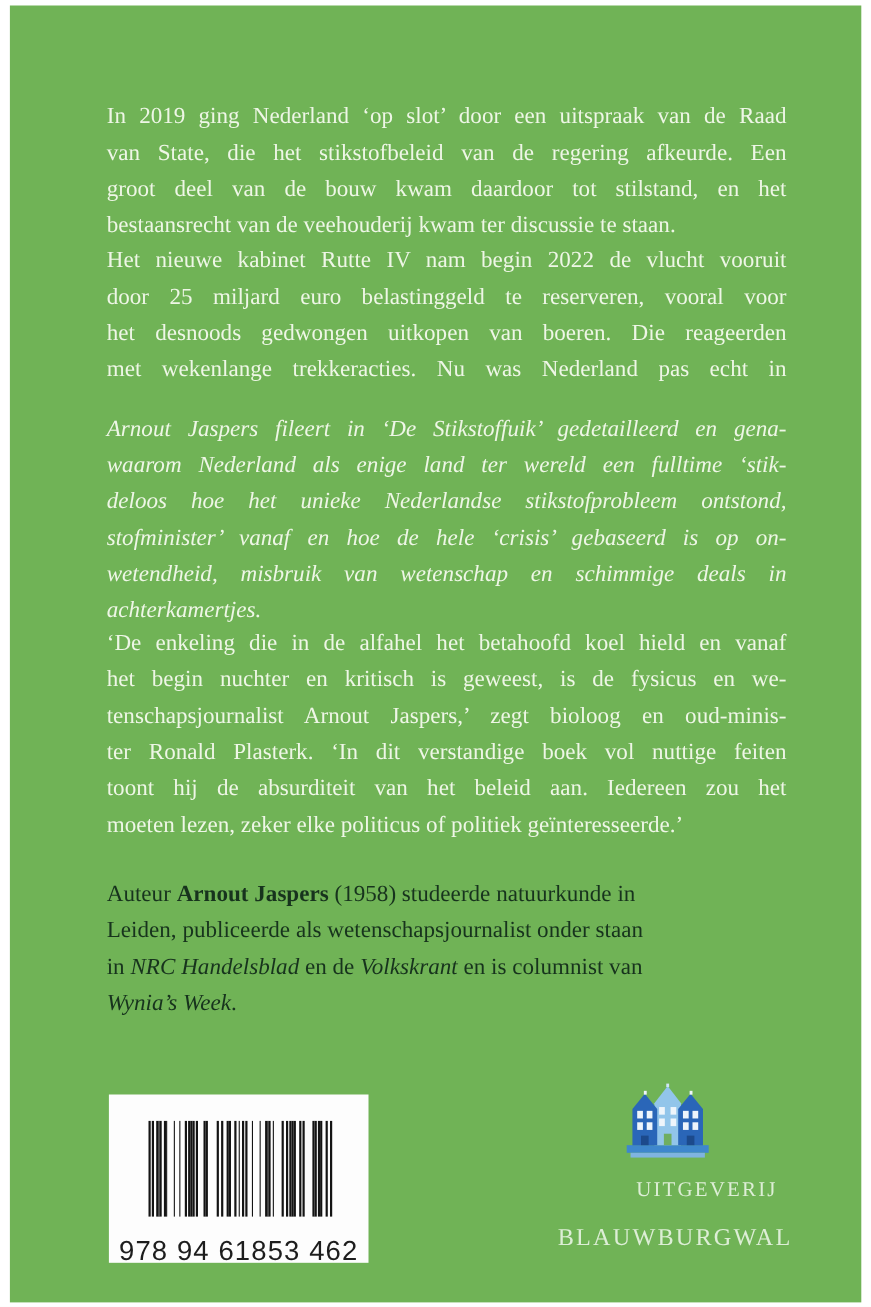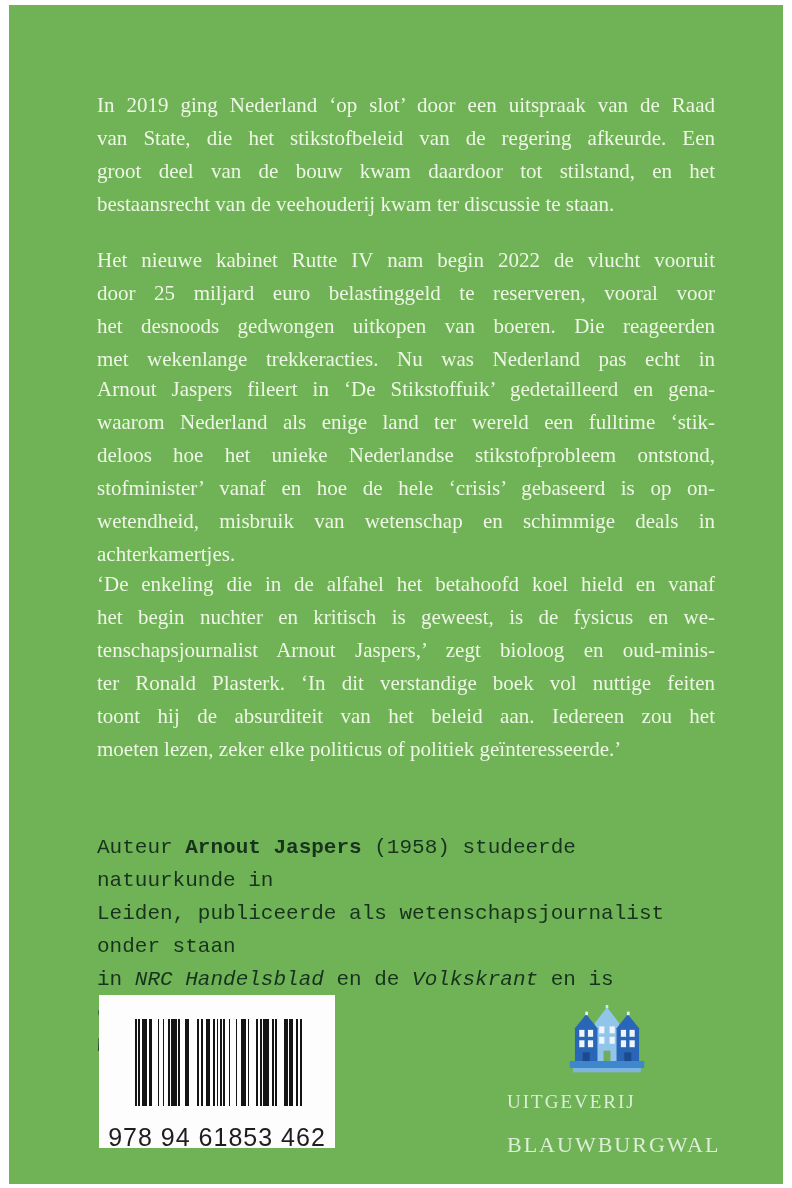--- a/index.html
+++ b/index.html
@@ -25,28 +25,27 @@
     left: 88px;
     width: 618px;
     font-size: 21px;
     line-height: 33px;
     color: #eef6e6;
   }
   .para .line { text-align: justify; text-align-last: justify; }
   .para .line.last { text-align: justify; text-align-last: left; }
 
   #para-1 { top: 84px;  }
-  #para-2 { top: 215px; margin-top: 24px; }
-  #para-3 { top: 368px; }
+  #para-2 { top: 215px; }
+  #para-3 { top: 368px; font-style: italic; }
   #para-4 { top: 563px; font-family: Liberation Serif, serif; }
 
   #para-author {
-    top: 826px;
+    top: 791px;
     color: #17331d;
-    font-family: Liberation Mono, monospace;
   }
   #para-author .line, #para-author .line.last {
     text-align: left; text-align-last: left;
   }
 
   #barcode-box {
     position: absolute;
     left: 90px; top: 990px;
     width: 236px; height: 153px;
     background: #fdfdfd;
@@ -65,23 +64,23 @@
     left: 0; right: 0; top: 128px;
     text-align: center;
     font-family: "Liberation Sans", sans-serif;
     font-size: 25px;
     letter-spacing: 1px;
     color: #1d1d1d;
   }
 
   #publisher {
     position: absolute;
-    left: 498px; top: 1000px;
+    left: 498px; top: 980px;
     width: 200px;
-    text-align: left;
+    text-align: right;
   }
   #publisher-houses { display: block; margin: 0 auto; }
   .pub-line {
     font-family: "Liberation Serif", serif;
     color: #ddeed6;
     letter-spacing: 2px;
     white-space: nowrap;
   }
   #publisher-line1 { margin-top: 12px; font-size: 19px; }
   #publisher-line2 { margin-top: 19px;  font-size: 22px; }

